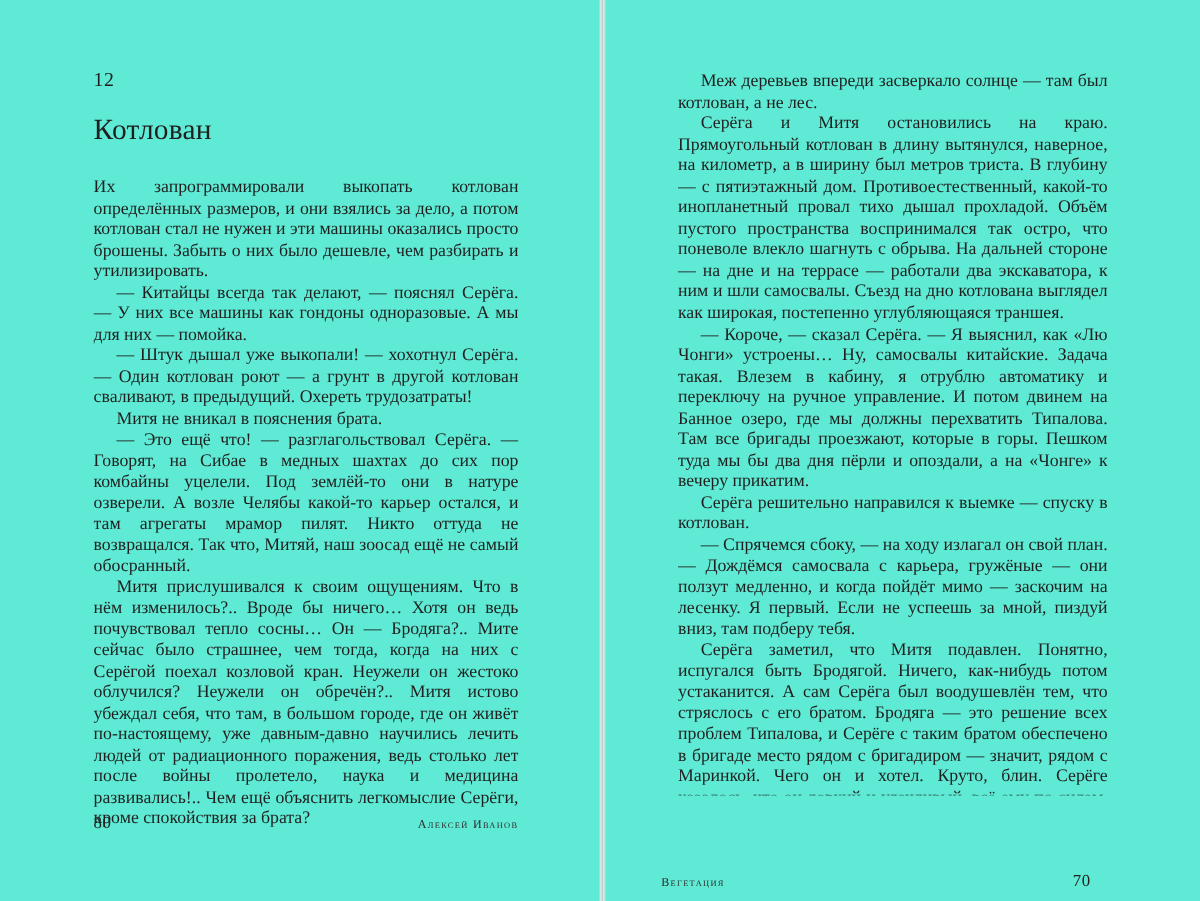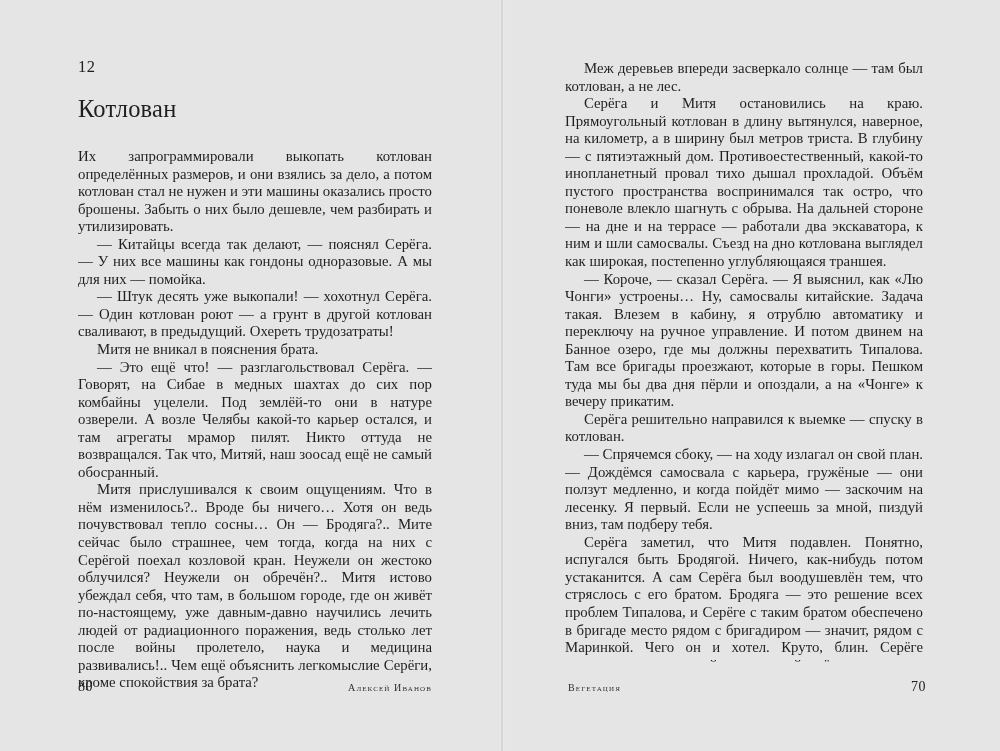--- a/index.html
+++ b/index.html
@@ -4,21 +4,21 @@
 <style>
   html, body {
     margin: 0;
     padding: 0;
     background: #ffffff;
   }
   .spread {
     position: relative;
     width: 1000px;
     height: 751px;
-    background: #e5e5e5;
+    background: #5eead4;
     font-family: "Liberation Serif", "DejaVu Serif", serif;
     color: #1f1f1f;
     overflow: hidden;
   }
   .gutter-divider {
     position: absolute;
     left: 499px;
     top: 0;
     width: 6px;
     height: 751px;
@@ -58,21 +58,21 @@
   .body-text p.noindent { text-indent: 0; }
 
   .footer {
     position: absolute;
     top: 679px;
     display: flex;
     justify-content: space-between;
     align-items: baseline;
   }
   .footer-left  { left: 78px;  width: 354px; }
-  .footer-right { left: 568px; width: 358px; }
+  .footer-right { left: 551px; width: 358px; margin-top: 48px; }
   .page-num {
     font-size: 14px;
     letter-spacing: 0.5px;
     color: #222222;
   }
   .running-title {
     font-variant: small-caps;
     font-size: 10px;
     letter-spacing: 1.1px;
     color: #2d2d2d;
@@ -86,21 +86,21 @@
   <div class="gutter-divider"></div>
 
   <div class="page page-left">
     <div class="chapter-head">
       <div class="chapter-number">12</div>
       <div class="chapter-title">Котлован</div>
     </div>
     <div class="body-text">
       <p class="noindent">Их запрограммировали выкопать котлован определённых размеров, и они взялись за дело, а потом котлован стал не нужен и эти машины оказались просто брошены. Забыть о них было дешевле, чем разбирать и утилизировать.</p>
       <p>— Китайцы всегда так делают, — пояснял Серёга. — У них все машины как гондоны одноразовые. А мы для них — помойка.</p>
-      <p>— Штук десять уже выкопали! — хохотнул Серёга. — Один котлован роют — а грунт в другой котлован сваливают, в предыдущий. Охереть трудозатраты!</p>
+      <p>— Штук дышал уже выкопали! — хохотнул Серёга. — Один котлован роют — а грунт в другой котлован сваливают, в предыдущий. Охереть трудозатраты!</p>
       <p>Митя не вникал в пояснения брата.</p>
       <p>— Это ещё что! — разглагольствовал Серёга. — Говорят, на Сибае в медных шахтах до сих пор комбайны уцелели. Под землёй-то они в натуре озверели. А возле Челябы какой-то карьер остался, и там агрегаты мрамор пилят. Никто оттуда не возвращался. Так что, Митяй, наш зоосад ещё не самый обосранный.</p>
       <p>Митя прислушивался к своим ощущениям. Что в нём изменилось?.. Вроде бы ничего… Хотя он ведь почувствовал тепло сосны… Он — Бродяга?.. Мите сейчас было страшнее, чем тогда, когда на них с Серёгой поехал козловой кран. Неужели он жестоко облучился? Неужели он обречён?.. Митя истово убеждал себя, что там, в большом городе, где он живёт по-настоящему, уже давным-давно научились лечить людей от радиационного поражения, ведь столько лет после войны пролетело, наука и медицина развивались!.. Чем ещё объяснить легкомыслие Серёги, кроме спокойствия за брата?</p>
     </div>
   </div>
 
   <div class="page page-right">
     <div class="body-text">
       <p>Меж деревьев впереди засверкало солнце — там был котлован, а не лес.</p>
       <p>Серёга и Митя остановились на краю. Прямоугольный котлован в длину вытянулся, наверное, на километр, а в ширину был метров триста. В глубину — с пятиэтажный дом. Противоестественный, какой-то инопланетный провал тихо дышал прохладой. Объём пустого пространства воспринимался так остро, что поневоле влекло шагнуть с обрыва. На дальней стороне — на дне и на террасе — работали два экскаватора, к ним и шли самосвалы. Съезд на дно котлована выглядел как широкая, постепенно углубляющаяся траншея.</p>

